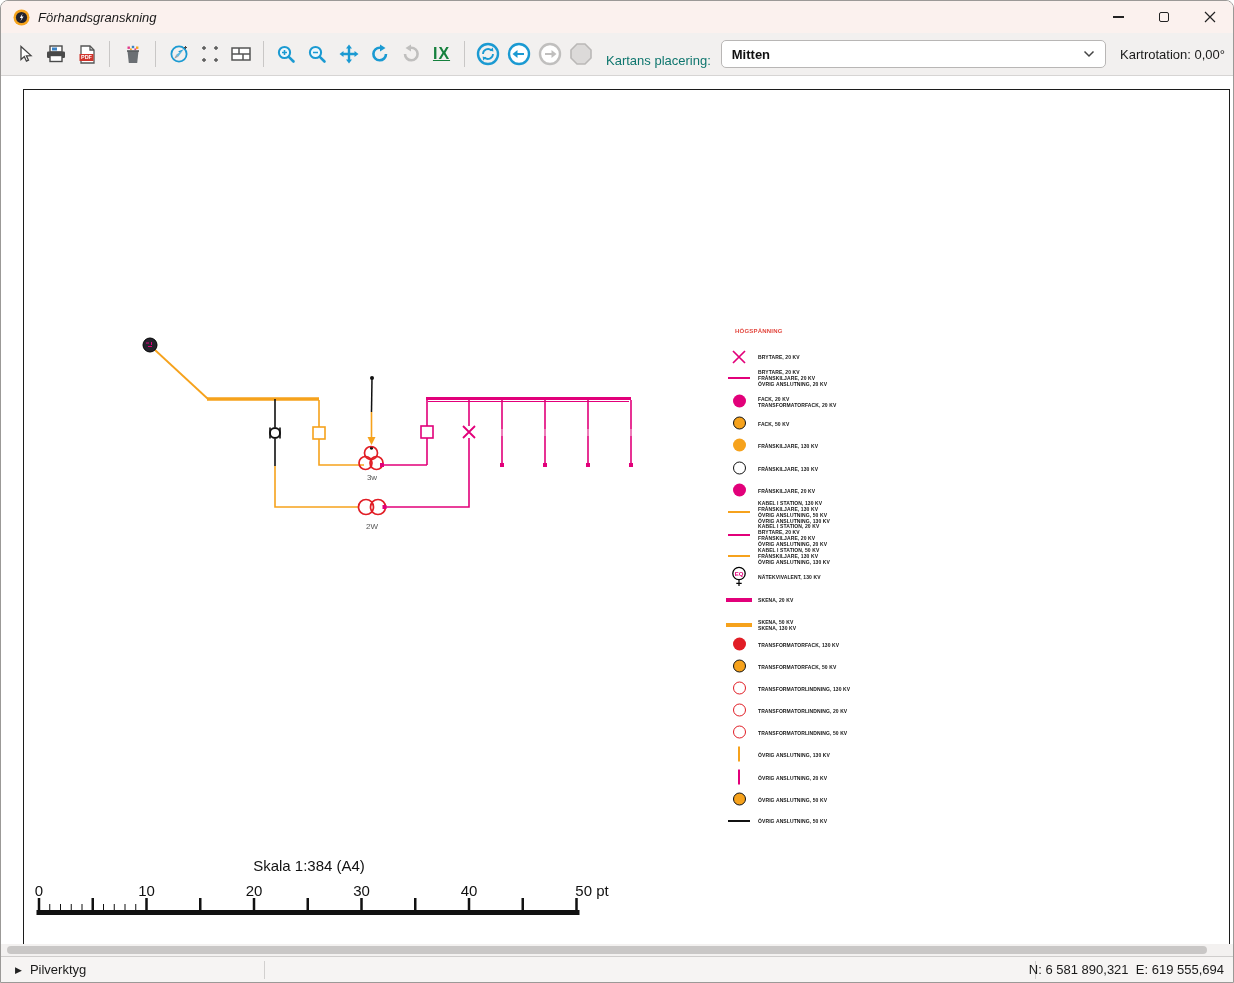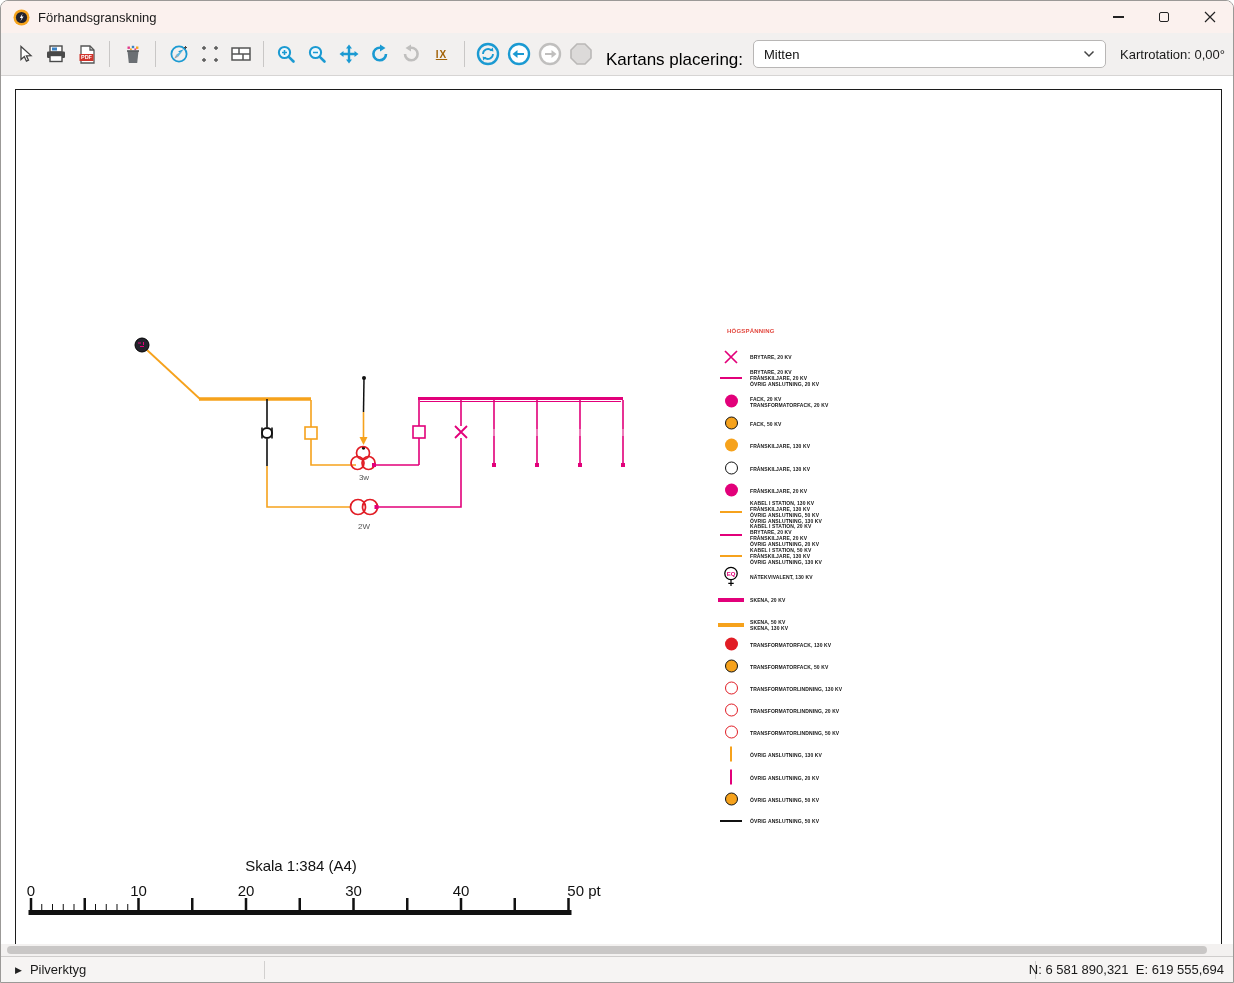--- a/index.html
+++ b/index.html
@@ -5,44 +5,44 @@
   :root{
     --magenta:#e2007a; --orange:#f6a21c; --red:#e11d25; --blue:#1b9ad2;
     --legend-red:#e2453c; --dkgray:#4a4a4a; --disgray:#c0bfbe;
   }
   *{box-sizing:border-box;}
   html,body{margin:0;padding:0;width:1234px;height:983px;overflow:hidden;
     font-family:"Liberation Sans", sans-serif; background:#fff;}
   .window{width:1234px;height:983px;border:1px solid #9b9997;border-radius:8px 8px 0 0;
     overflow:hidden;display:flex;flex-direction:column;background:#fff;}
   
-  .titlebar{height:32px;background:#fbf1ee;display:flex;align-items:center;flex:0 0 auto;}
+  .titlebar{height:32px;background:#fbf1ee;display:flex;align-items:center;flex:0 0 auto;font-style:italic;}
   .app-icon{margin:0 8px 0 12px;flex:0 0 auto;}
   .title{font-size:13px;color:#1a1a1a;}
   .win-controls{margin-left:auto;display:flex;height:100%;}
   .wc{width:46px;height:100%;display:flex;align-items:center;justify-content:center;cursor:default;}
   .min-glyph{width:11px;height:1.3px;background:#222;}
   .max-glyph{width:10px;height:10px;border:1.2px solid #222;border-radius:2px;}
   
   .menubar{height:22px;background:#f2f0ef;display:flex;align-items:center;padding-left:12px;gap:2px;flex:0 0 auto;}
   .menu-item{font-size:13px;color:#1a1a1a;padding:1px 9px;}
   .menu-item u{text-decoration:underline;}
   
   .toolbar{height:43px;background:#f2f0ef;border-bottom:1px solid #d7d5d4;display:flex;
     align-items:center;padding:0 8px 0 10px;gap:4px;flex:0 0 auto;}
   .tb-btn{width:27px;height:28px;display:flex;align-items:center;justify-content:center;border-radius:3px;}
   .tb-sep{width:1px;height:26px;background:#c9c7c6;margin:0 5px;}
-  .tb-label{font-size:17px;color:#000000;margin:12px 6px 0 8px;white-space:nowrap;}
-  .ix-text{font-size:10px;font-weight:700;color:#a16207;text-decoration:underline;letter-spacing:1px;}
+  .tb-label{font-size:13px;color:#0f766e;margin:12px 6px 0 8px;white-space:nowrap;}
+  .ix-text{font-size:16px;font-weight:700;color:#15803d;text-decoration:underline;letter-spacing:1px;}
   .combobox{flex:1;height:28px;background:#fff;border:1px solid #b8b6b5;border-radius:5px;
-    display:flex;align-items:center;padding:0 10px;font-size:13px;color:#111;min-width:200px;}
+    display:flex;align-items:center;padding:0 10px;font-size:13px;color:#111;min-width:200px;font-weight:bold;}
   .combobox .chev{margin-left:auto;}
   .rot-label{font-size:13px;color:#1a1a1a;margin-left:10px;white-space:nowrap;}
   
-  .canvas{position:relative;flex:1 1 auto;background:#fff;overflow:hidden;}
+  .canvas{position:relative;flex:1 1 auto;background:#fff;overflow:hidden;margin-left:8px;}
   .page-border{position:absolute;left:14px;top:13px;width:1207px;height:900px;border:1px solid #1c1c1c;}
   #diagram{position:absolute;left:0;top:0;pointer-events:none;}
   .legend-header{position:absolute;left:726px;top:252px;font-size:6px;font-weight:700;color:var(--legend-red);letter-spacing:.2px;}
   .legend-item{position:absolute;left:717px;transform:translateY(-50%);display:flex;align-items:center;gap:6px;}
   .legend-sym{width:26px;display:flex;align-items:center;justify-content:center;flex:0 0 auto;}
   .legend-text{font-size:5px;line-height:6px;font-weight:700;color:#161616;white-space:nowrap;letter-spacing:.1px;}
   #scalebar{position:absolute;left:14px;top:771px;}
   
   .hscroll{height:12px;background:#f3f1f0;position:relative;flex:0 0 auto;}
   .hthumb{position:absolute;left:6px;top:2px;width:1200px;height:8px;background:#c9c7c6;border-radius:4px;}

